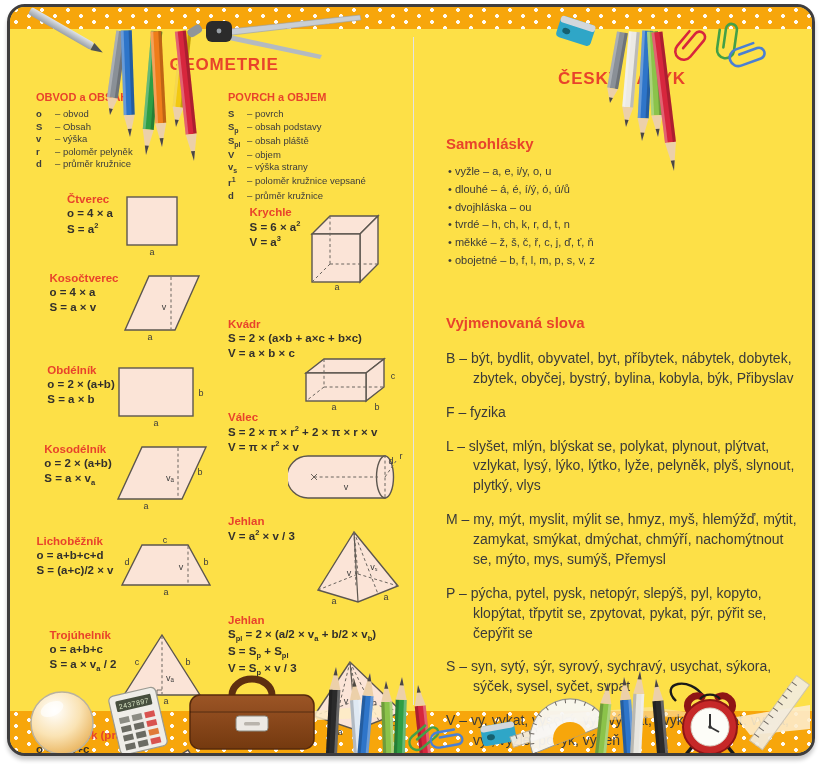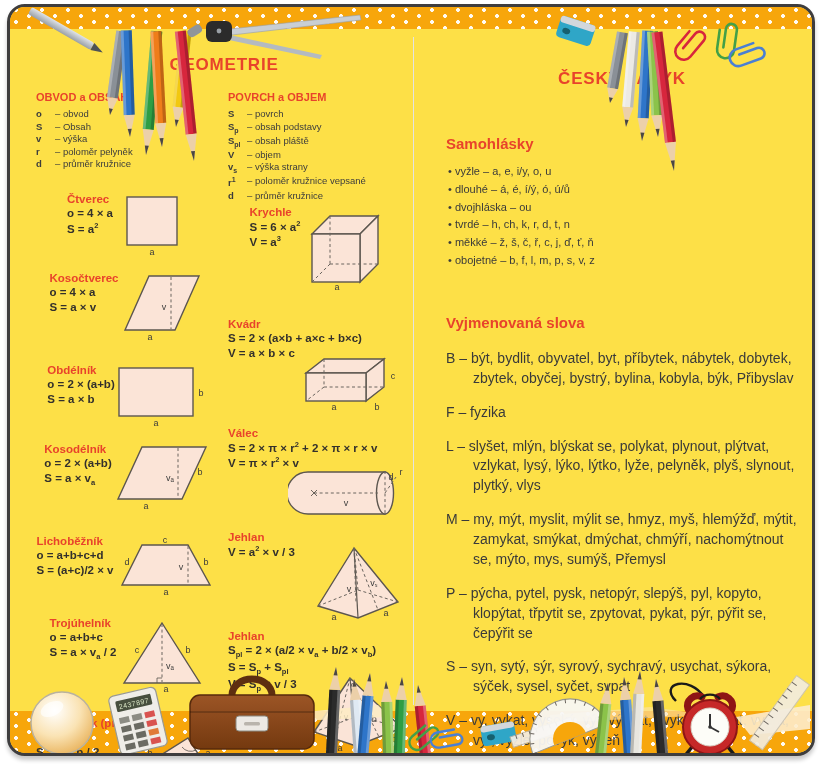--- a/index.html
+++ b/index.html
@@ -177,21 +177,21 @@
             <polygon class="shp" points="28,10 74,10 96,50 8,50"></polygon>
             <line class="dash" x1="74" y1="11" x2="74" y2="49"></line>
             <text x="51" y="8" text-anchor="middle">c</text>
             <text x="13" y="30" text-anchor="middle">d</text>
             <text x="67" y="35" text-anchor="middle">v</text>
             <text x="92" y="30" text-anchor="middle">b</text>
             <text x="52" y="60" text-anchor="middle">a</text>
           </svg>
         </div>
 
-        <div class="shape" style="margin-top:20px">
+        <div class="shape" style="margin-top:32px">
           <div>
               <div class="shape-name">Trojúhelník</div>
             <div class="formula">o = a+b+c</div>
             <div class="formula">S = a × v<sub>a</sub> / 2</div>
             </div>
           <svg class="diag" width="90" height="78">
             <polygon class="shp" points="46,6 84,66 8,66"></polygon>
             <line class="dash" x1="46" y1="7" x2="46" y2="65"></line>
             <polyline class="ln" style="stroke-width:.8" points="41,66 41,61 46,61"></polyline>
             <text x="21" y="36" text-anchor="middle">c</text>
@@ -280,21 +280,21 @@
             <rect class="shp" x="8" y="24" width="60" height="28"></rect>
             <line class="dash" x1="26" y1="10" x2="26" y2="38"></line>
             <line class="dash" x1="26" y1="38" x2="8" y2="52"></line>
             <line class="dash" x1="26" y1="38" x2="86" y2="38"></line>
             <text x="36" y="61" text-anchor="middle">a</text>
             <text x="79" y="61" text-anchor="middle">b</text>
             <text x="95" y="30" text-anchor="middle">c</text>
           </svg>
         </div>
 
-        <div class="shape colmode" style="margin-top:16px">
+        <div class="shape colmode" style="margin-top:0">
           <div class="shape-name">Válec</div>
           <div class="formula">S = 2 × π × r<sup>2</sup> + 2 × π × r × v</div>
           <div class="formula">V = π × r<sup>2</sup> × v</div>
           <svg class="diag diag-below" width="120" height="58" style="margin-top:-6px">
             <path class="shp" d="M20,7 A21,21 0 0 0 20,49 H97 V7 Z"></path>
             <ellipse class="shp" cx="97" cy="28" rx="8.5" ry="21"></ellipse>
             <line class="dash" x1="26" y1="28" x2="90" y2="28"></line>
             <line class="dash" x1="97" y1="6" x2="97" y2="50"></line>
             <line class="dash" x1="97" y1="28" x2="108" y2="12"></line>
             <path class="ln" style="stroke-width:.9" d="M23,25 l6,6 M29,25 l-6,6"></path>

